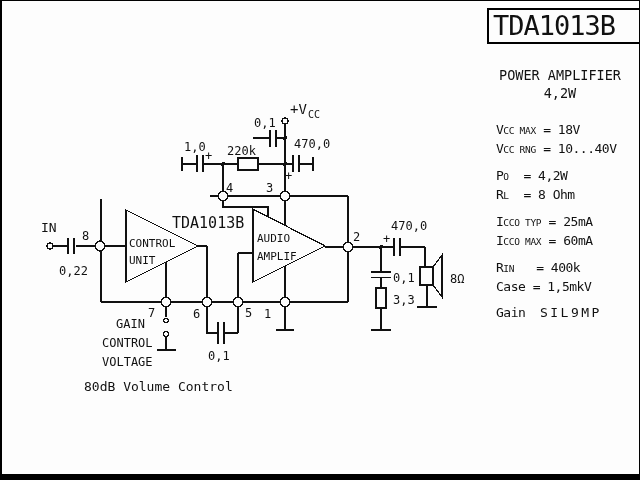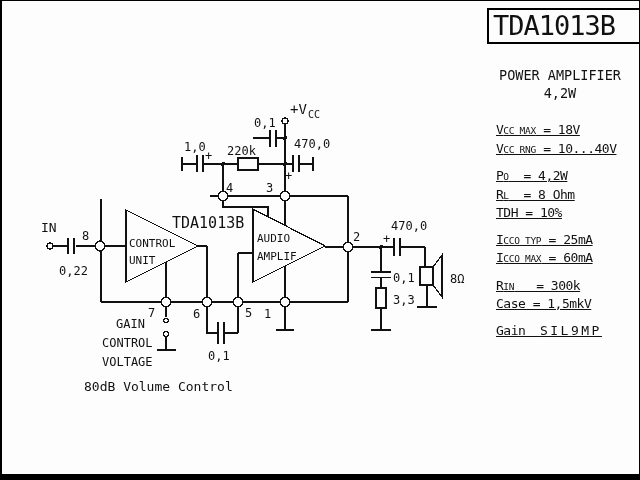--- a/index.html
+++ b/index.html
@@ -24,21 +24,21 @@
 
   
   #panel{position:absolute;left:480px;top:0;width:160px;height:480px;}
   #title-box{position:absolute;left:7px;top:8px;width:146px;height:32px;
              border:2px solid #000;line-height:32px;padding-left:4px;
              font-size:27px;letter-spacing:-1px;white-space:nowrap;}
   #subtitle{position:absolute;left:2px;top:66px;width:156px;text-align:center;
             font-size:13.5px;line-height:18px;letter-spacing:0;}
   #spec-list{position:absolute;left:16px;top:121px;width:144px;font-size:13px;}
   .spec-group{margin-bottom:9px;}
-  .spec-line{line-height:17.5px;white-space:pre;letter-spacing:-0.5px;text-decoration:underline;}
+  .spec-line{line-height:17.5px;white-space:pre;letter-spacing:-0.5px;}
   .spec-line span{white-space:pre;}
   .spec-line .sub{font-size:9.5px;letter-spacing:-0.3px;}
   .spec-line .spread{letter-spacing:2.5px;}
 </style>
 </head>
 <body>
 
 <div id="page">
   <div class="b-top"></div>
   <div class="b-left"></div>
@@ -164,28 +164,27 @@
       <div>4,2W</div>
     </div>
     <div id="spec-list">
         <div class="spec-group">
           <div class="spec-line"><span>V</span><span class="sub">CC MAX</span><span> = 18V</span></div>
           <div class="spec-line"><span>V</span><span class="sub">CC RNG</span><span> = 10...40V</span></div>
         </div>
         <div class="spec-group">
           <div class="spec-line"><span>P</span><span class="sub">O</span><span>  = 4,2W</span></div>
           <div class="spec-line"><span>R</span><span class="sub">L</span><span>  = 8 Ohm</span></div>
-          <div class="spec-line"><span>TDH = 10%</span></div>
         </div>
         <div class="spec-group">
           <div class="spec-line"><span>I</span><span class="sub">CCO TYP</span><span> = 25mA</span></div>
           <div class="spec-line"><span>I</span><span class="sub">CCO MAX</span><span> = 60mA</span></div>
         </div>
         <div class="spec-group">
-          <div class="spec-line"><span>R</span><span class="sub">IN</span><span>   = 300k</span></div>
+          <div class="spec-line"><span>R</span><span class="sub">IN</span><span>   = 400k</span></div>
           <div class="spec-line"><span>Case = 1,5mkV</span></div>
         </div>
         <div class="spec-group">
           <div class="spec-line"><span>Gain  </span><span class="spread">SIL9MP</span></div>
         </div>
       </div>
   </div>
 </div>
 
 </body></html>

